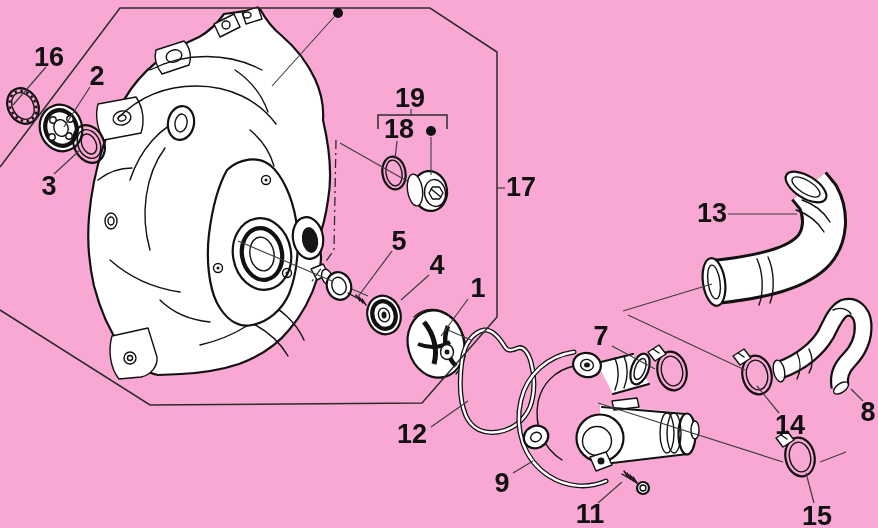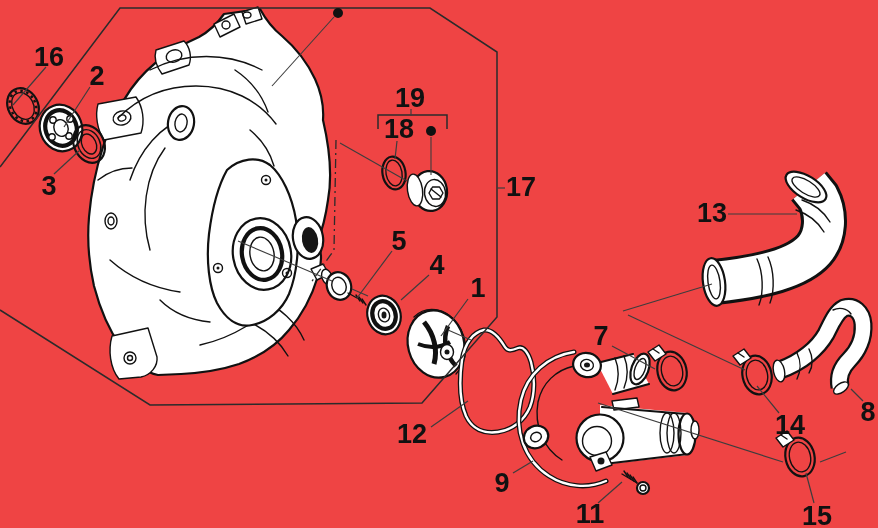--- a/index.html
+++ b/index.html
@@ -1,16 +1,16 @@
 <!DOCTYPE html>
 <html><head>
 <meta charset="utf-8">
 <style>
   html,body{margin:0;padding:0;background:#ffffff;}
-  .stage{position:relative;width:878px;height:528px;background:#ef4444;overflow:hidden;}
+  .stage{position:relative;width:878px;height:528px;background:#f9a8d4;overflow:hidden;}
   svg{display:block;}
   svg .s{stroke:#111;fill:none;stroke-width:1.4;stroke-linecap:round;stroke-linejoin:round;}
   svg .s2{stroke:#111;fill:none;stroke-width:2.2;stroke-linecap:round;stroke-linejoin:round;}
   svg .thick{stroke:#111;fill:none;stroke-width:4.2;stroke-linecap:round;stroke-linejoin:round;}
   svg .w{fill:#ffffff;}
   svg .dk{fill:#161616;stroke:none;}
   svg .tubo{stroke:#111;fill:none;stroke-linecap:butt;}
   svg .tubi{stroke:#fff;fill:none;stroke-linecap:butt;}
   svg .dbl-o{stroke:#111;fill:none;stroke-width:5;stroke-linecap:round;}
   svg .dbl-i{stroke:#fff;fill:none;stroke-width:2.4;stroke-linecap:round;}

